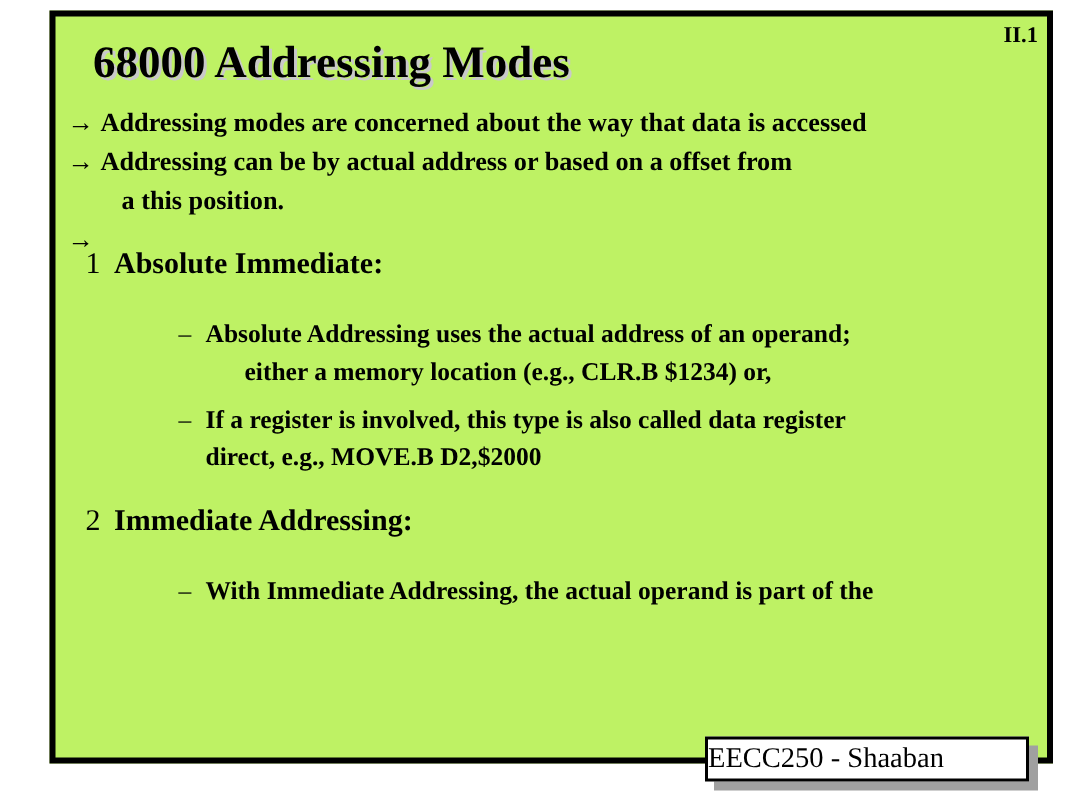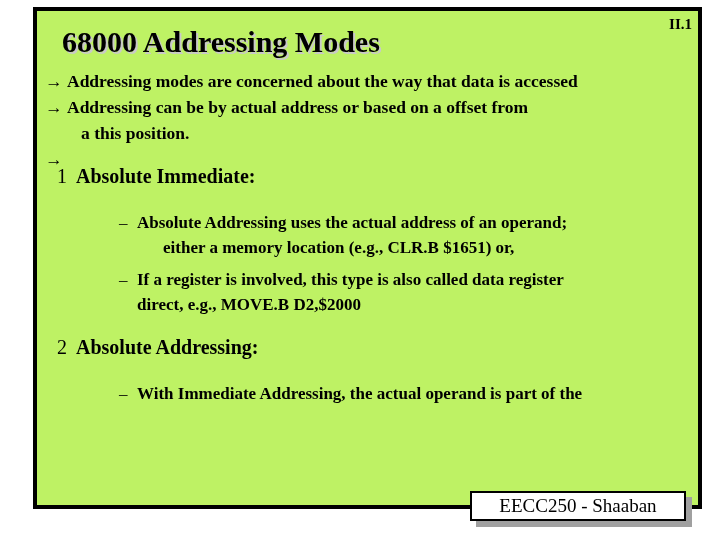--- a/index.html
+++ b/index.html
@@ -147,21 +147,20 @@
     position: absolute;
     left: 476px;
     top: 497px;
     width: 216px;
     height: 30px;
     background: #a0a0a0;
     z-index: 4;
   }
   #footer-badge-label {
     display: block;
-    text-align: center;
     font-family: "Liberation Serif", "DejaVu Serif", serif;
     font-size: 19px;
     line-height: 26px;
     color: #000000;
     white-space: nowrap;
   }
 </style>
 </head>
 <body>
 
@@ -190,31 +189,31 @@
       <span class="arrow">→</span>
     </div>
 
     <div class="numbered">
       <span class="num">1</span><span class="ntext">Absolute Immediate:</span>
     </div>
 
     <div class="lvl2 gap-wide">
       <span class="dash">–</span>
       <span>Absolute Addressing uses the actual address of an operand;</span>
-      <span class="sub-cont">either a memory location  (e.g.,   CLR.B $1651)    or,</span>
+      <span class="sub-cont">either a memory location  (e.g.,   CLR.B $1234)    or,</span>
     </div>
 
     <div class="lvl2 gap-tight">
       <span class="dash">–</span>
       <span>If a register is involved, this type is also called data register</span>
       <span class="sub-cont-flush">direct,   e.g.,  MOVE.B  D2,$2000</span>
     </div>
 
     <div class="numbered">
-      <span class="num">2</span><span class="ntext">Absolute Addressing:</span>
+      <span class="num">2</span><span class="ntext">Immediate Addressing:</span>
     </div>
 
     <div class="lvl2 gap-wide">
       <span class="dash">–</span>
       <span>With Immediate Addressing, the actual operand is part of the</span>
     </div>
 
   </div>
 </div>
 

